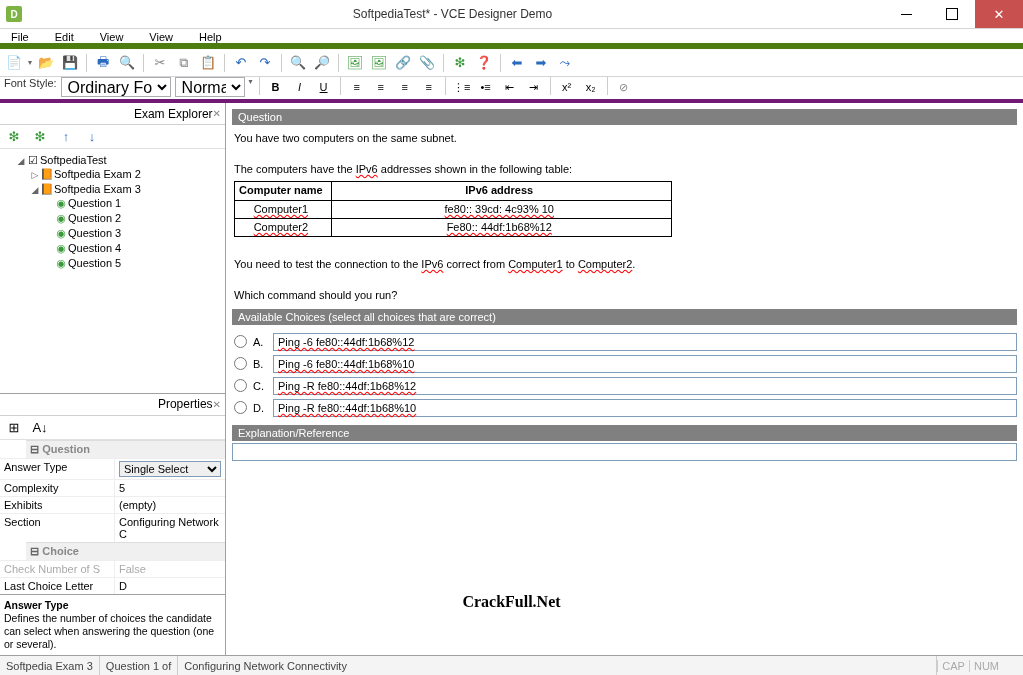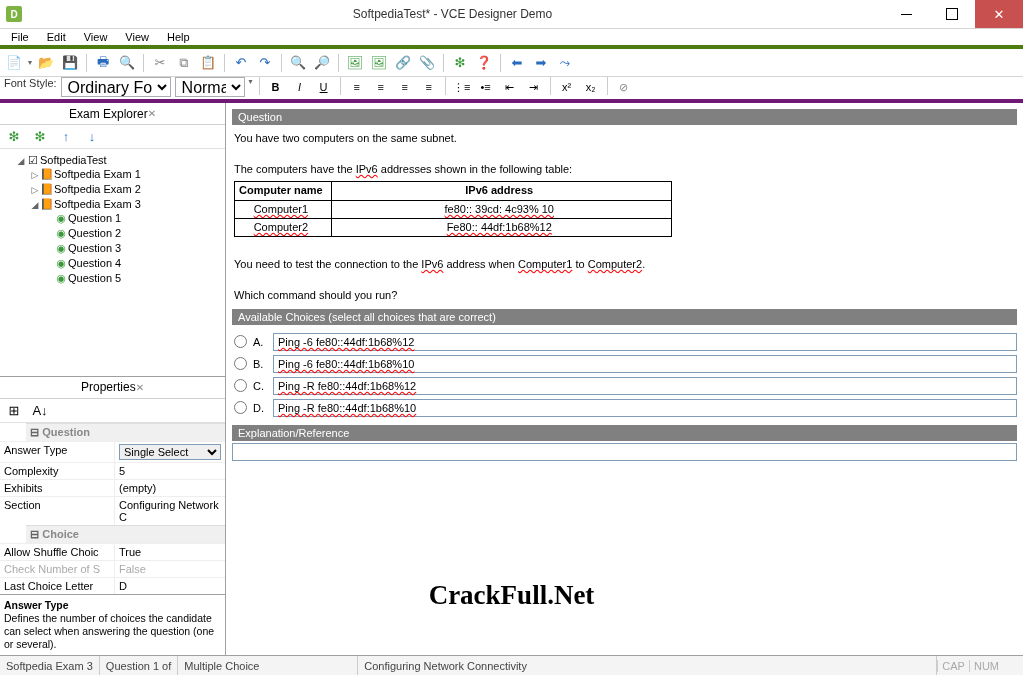--- a/index.html
+++ b/index.html
@@ -10,38 +10,38 @@
 .titlebar .app-icon { width: 16px; height: 16px; background: #7cb342; border-radius: 2px; display:inline-flex; align-items:center; justify-content:center; color:#fff; font-size:10px; font-weight:bold; }
 .titlebar .title { flex: 1; text-align: center; color: #333; font-size: 12px; }
 .titlebar .wbtns { display: flex; }
 .titlebar .wbtn { width: 46px; height: 28px; display: flex; align-items: center; justify-content: center; color: #000; font-size: 12px;}
 .titlebar .wbtn.close { background: #c8504f; color: #fff; width:48px; }
 .titlebar .wbtn.min::before { content:''; width:11px; border-top:1px solid #000; }
 .titlebar .wbtn.max::before { content:''; width:10px; height:10px; border:1px solid #000; }
 .titlebar .wbtn.close::before { content:'✕'; font-size:13px; }
 
 
-.menubar { height: 20px; background: #fff; border-bottom: 4px solid #4d7c0f; display: flex; align-items: flex-start; padding: 0 4px; gap:4px;}
+.menubar { height: 20px; background: #fff; border-bottom: 6px solid #4d7c0f; display: flex; align-items: flex-start; padding: 0 4px; gap:12px;}
 .menubar .mi { padding: 2px 7px; color:#000; }
 
 
 .toolbar { height: 28px; background: #fff; border-bottom: 1px solid #d4d4d4; display:flex; align-items:center; padding:0 4px; gap:4px;}
 .tbtn { width:20px; height:20px; display:flex; align-items:center; justify-content:center; font-size:13px;}
 .sep { width:1px; height:18px; background:#ccc; margin:0 2px;}
 
 
 .formatbar { height: 26px; background: #fff; border-bottom: 4px solid #701a75; display:flex; align-items:flex-start; padding:0 4px; gap:4px;}
 .formatbar .lbl { color:#333; }
 .formatbar select, .formatbar .selbox { height:20px; border:1px solid #abadb3; background:#fff; font-size:16px; padding:0 2px;}
 .formatbar .fbtn { width:20px; height:20px; display:flex; align-items:center; justify-content:center; border:1px solid transparent;}
 
 
 .body { display:flex; height: calc(100% - 29px - 20px - 28px - 26px - 20px); }
 .leftcol { width: 226px; border-right:1px solid #a0a0a0; display:flex; flex-direction:column; background:#fff;}
-.panel-header { height:22px; background:#fff; border-bottom:1px solid #d0d0d0; display:flex; align-items:center; padding:0 4px; font-size:12px; justify-content:center;}
+.panel-header { height:22px; background:#fff; border-bottom:1px solid #d0d0d0; display:flex; align-items:center; padding:0 4px; font-size:12px; justify-content:flex-end;}
 .panel-header .x { color:#888; font-size:10px;}
 .panel-tb { height:24px; border-bottom:1px solid #e0e0e0; display:flex; align-items:center; padding:0 4px; gap:6px;}
 
 
 .tree { flex:1; overflow:auto; padding:4px 2px; border-bottom:1px solid #a0a0a0; min-height:200px;}
 .tree ul { list-style:none; padding-left:14px;}
 .tree li { padding:1px 0; white-space:nowrap;}
 .tree .tg { display:inline-block; width:10px; color:#666; text-align:center; font-size:9px;}
 .tree .ic { display:inline-block; width:14px; text-align:center;}
 
@@ -66,21 +66,21 @@
 .iptbl td,.iptbl th { border:1px solid #000; padding:1px 8px 1px 4px; text-align:center; font-weight:normal;}
 .iptbl th { font-weight:bold;}
 .red-u { text-decoration: underline wavy red; text-decoration-skip-ink:none;}
 .choices { padding:4px 0;}
 .choice { display:flex; align-items:center; gap:6px; padding:2px 0;}
 .choice input[type=radio]{margin-left:2px;}
 .choice .lbl{ width:14px;}
 .choice .txt { flex:1; border:1px solid #7f9db9; padding:2px 4px; background:#fff;}
 .expl-box { border:1px solid #7f9db9; height:18px; margin:2px 0;}
 
-.watermark { position:absolute; left:50%; transform:translateX(-50%); bottom:64px; font-size:27px; font-weight:bold; font-family:"Times New Roman",serif; color:#000;}
+.watermark { position:absolute; left:50%; transform:translateX(-50%); bottom:64px; font-size:16px; font-weight:bold; font-family:"Times New Roman",serif; color:#000;}
 
 
 .btm-tabs { height:22px; border-top:1px solid #a0a0a0; display:flex; align-items:flex-end; padding-left:6px; background:#fff;}
 .btm-tabs .tab { padding:2px 10px; border:1px solid #a0a0a0; border-bottom:none; margin-right:-1px; background:#eee; color:#666; border-radius:0 0 4px 4px; transform:translateY(1px);}
 .btm-tabs .tab.active { background:#fff; color:#000; font-weight:bold;}
 
 
 .statusbar { height:20px; border-top:1px solid #a0a0a0; display:flex; align-items:center; background:#f4f4f4; font-size:11px; color:#444;}
 .statusbar .cell { padding:0 6px; border-right:1px solid #ccc; height:100%; display:flex; align-items:center;}
 .statusbar .ind { padding:0 4px; border-left:1px solid #ccc; color:#aaa;}
@@ -182,21 +182,20 @@
     <div class="panel-tb">
       <span class="tbtn i-green">❇</span>
       <span class="tbtn i-green">❇</span>
       <span class="tbtn i-blue">↑</span>
       <span class="tbtn i-blue">↓</span>
     </div>
     <div class="tree">
       <ul>
         <li><span class="tg">◢</span><span class="ic">☑</span><span>SoftpediaTest</span>
           <ul>
-            <li><span class="tg">▷</span><span class="ic i-yellow">📙</span><span>Softpedia Exam 1</span></li>
             <li><span class="tg">▷</span><span class="ic i-yellow">📙</span><span>Softpedia Exam 2</span></li>
             <li><span class="tg">◢</span><span class="ic i-yellow">📙</span><span>Softpedia Exam 3</span>
               <ul>
                 <li><span class="tg"></span><span class="ic i-green">◉</span><span>Question 1</span></li>
                 <li><span class="tg"></span><span class="ic i-green">◉</span><span>Question 2</span></li>
                 <li><span class="tg"></span><span class="ic i-green">◉</span><span>Question 3</span></li>
                 <li><span class="tg"></span><span class="ic i-green">◉</span><span>Question 4</span></li>
                 <li><span class="tg"></span><span class="ic i-green">◉</span><span>Question 5</span></li>
               </ul>
             </li>
@@ -226,24 +225,20 @@
           </div>
         <div class="row">
             <div class="k">Exhibits</div>
             <div class="v">(empty)</div>
           </div>
         <div class="row">
             <div class="k">Section</div>
             <div class="v">Configuring Network C</div>
           </div>
         <div class="grp"><span style="color:#666">⊟</span> <span>Choice</span></div>
-        <div class="row">
-            <div class="k">Allow Shuffle Choic</div>
-            <div class="v">True</div>
-          </div>
         <div class="row dis">
             <div class="k">Check Number of S</div>
             <div class="v">False</div>
           </div>
         <div class="row">
             <div class="k">Last Choice Letter</div>
             <div class="v">D</div>
           </div>
       </div>
       <div class="desc">
@@ -269,21 +264,21 @@
                 <td><span class="red-u">Computer1</span></td>
                 <td><span class="red-u">fe80:: 39cd: 4c93% 10</span></td>
               </tr>
           <tr>
                 <td><span class="red-u">Computer2</span></td>
                 <td><span class="red-u">Fe80:: 44df:1b68%12</span></td>
               </tr>
         </tbody>
           </table>
         <br>
-        <span>You need to test the connection to the </span><span class="red-u">IPv6</span><span> address when </span><span class="red-u">Computer1</span><span> to </span><span class="red-u">Computer2</span><span>.</span><br><br>
+        <span>You need to test the connection to the </span><span class="red-u">IPv6</span><span> correct from </span><span class="red-u">Computer1</span><span> to </span><span class="red-u">Computer2</span><span>.</span><br><br>
         <span>Which command should you run?</span>
       </div>
       <div class="sectbar">Available Choices (select all choices that are correct)</div>
       <div class="choices">
         <div class="choice">
             <input type="radio" style="">
             <span class="lbl">A.</span>
             <div class="txt"><span class="red-u">Ping -6 fe80::44df:1b68%12</span></div>
           </div>
         <div class="choice">
@@ -307,18 +302,17 @@
     </div>
 
     <div class="watermark">CrackFull.Net</div>
 
   </div>
 </div>
 
 <div class="statusbar">
   <div class="cell">Softpedia Exam 3</div>
   <div class="cell">Question 1 of</div>
-  <div class="cell" style="width:180px">Multiple Choice</div>
   <div class="cell" style="flex:1">Configuring Network Connectivity</div>
   <div class="ind">CAP</div>
   <div class="ind">NUM</div>
   <div class="ind" style="width:20px"></div>
 </div>
 
 </body></html>

